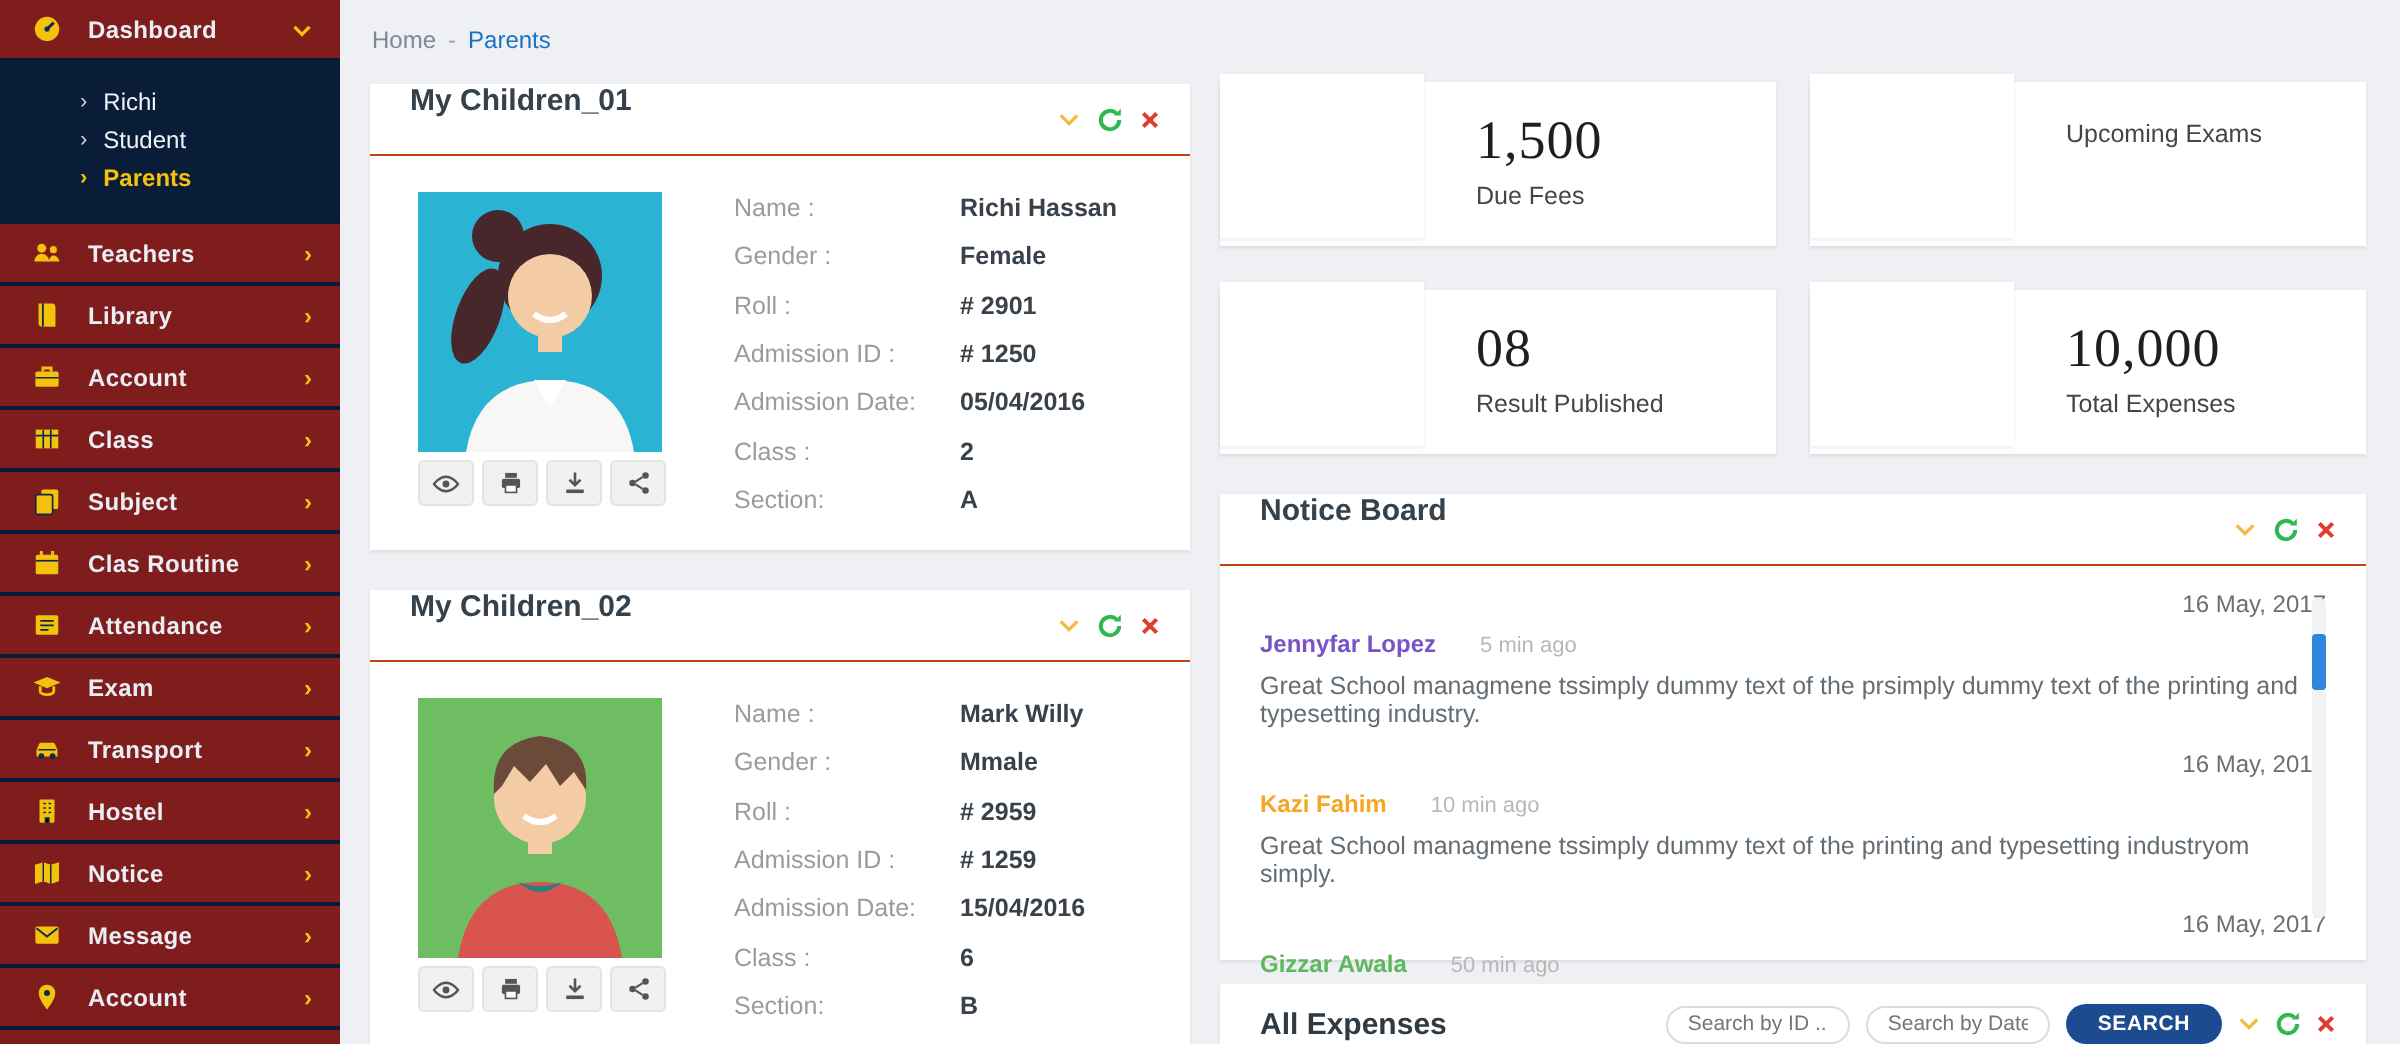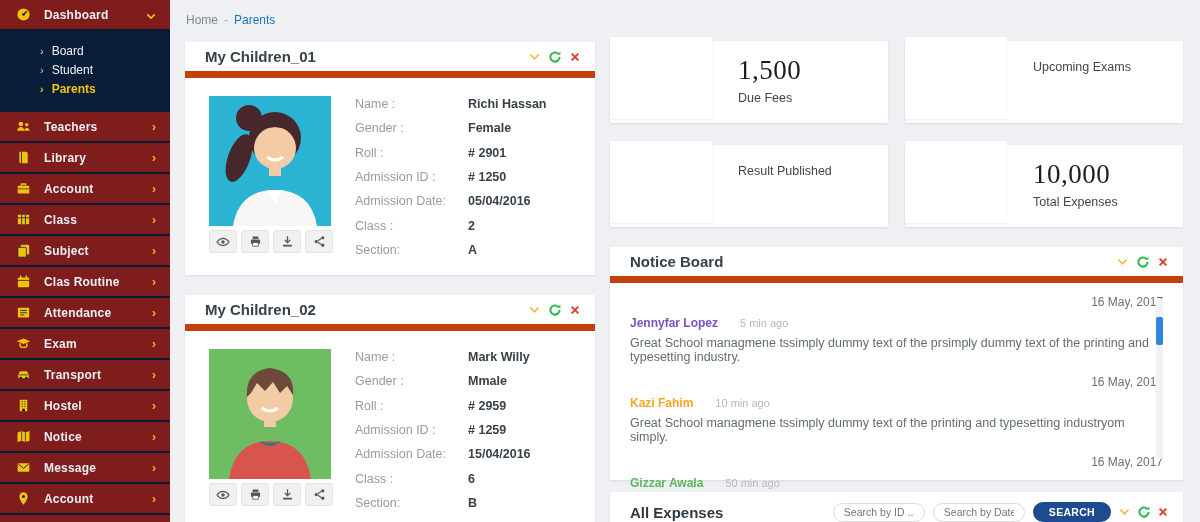--- a/index.html
+++ b/index.html
@@ -19,36 +19,36 @@
   .sb-subitem .schev { font-size:11px; margin-right:8px; color:#cfd8e3; }
   .sb-subitem.active, .sb-subitem.active .schev { color:#f4c20d; font-weight:700; }
 
   
   .main { position:absolute; left:170px; top:0; width:1030px; height:522px; }
   .breadcrumb { position:absolute; left:16px; top:13px; font-size:12px; color:#7b8a97; }
   .breadcrumb .sep { margin:0 6px; color:#9aa5ae; }
   .breadcrumb .cur { color:#1a73c1; cursor:pointer; }
 
   .card { position:absolute; background:#fff; box-shadow:0 1px 2px rgba(0,0,0,.09); }
-  .card-header { height:36px; display:flex; align-items:center; padding:0 15px 0 20px;
-                 border-bottom:7px solid #c2410c; }
+  .card-header { height:36px; display:flex; padding:0 15px 0 20px;
+                 border-bottom:1px solid #c2410c; }
   .card-title { font-size:15px; font-weight:600; color:#36424b; }
   .hdr-icons { margin-left:auto; display:flex; align-items:center; gap:9px; }
   .hdr-icons svg { display:block; cursor:pointer; }
 
   
   .child-card { left:15px; width:410px; }
   #child1 { top:42px; height:233px; }
   #child2 { top:295px; height:240px; }
   .avatar-box { position:absolute; left:24px; top:54px; width:122px; height:130px; }
   .avatar-box svg { display:block; }
   .action-row { position:absolute; left:24px; top:188px; display:flex; gap:4px; }
   .act-btn { width:28px; height:23px; background:#f1f1f1; border:1px solid #e3e3e3; border-radius:3px;
              display:flex; align-items:center; justify-content:center; cursor:pointer; }
-  .details { position:absolute; left:170px; top:50px; width:225px; }
+  .details { position:absolute; left:182px; top:50px; width:225px; }
   .d-row { display:flex; height:24.3px; align-items:center; }
   .d-label { width:113px; font-size:12.5px; color:#9b9b9b; }
   .d-value { font-size:12.5px; font-weight:600; color:#39424a; }
 
   
   .stat-card { width:278px; height:82px; }
   .stat-img { position:absolute; left:0; top:-4px; width:102px; height:82px; background:#fff;
               box-shadow:0 1px 2px rgba(0,0,0,.07); }
   .stat-text { position:absolute; left:128px; top:14px; }
   .stat-value { font-size:27px; font-weight:500; color:#1f1f1f; letter-spacing:.5px;font-family:Liberation Serif, serif; }
@@ -95,21 +95,21 @@
         </svg>
     </span>
     <span class="lbl">Dashboard</span>
     <span><svg width="10" height="7" viewBox="0 0 12 8">
           <path d="M1.5 1.5l4.5 4.5 4.5-4.5" stroke="#f4c20d" stroke-width="2" fill="none"></path>
         </svg></span>
   </div>
   <div class="sb-submenu">
     <div class="sb-subitem">
       <span class="schev">›</span>
-      <span>Board</span>
+      <span>Richi</span>
     </div>
     <div class="sb-subitem">
       <span class="schev">›</span>
       <span>Student</span>
     </div>
     <div class="sb-subitem active">
       <span class="schev">›</span>
       <span style="color: rgb(244, 194, 13);">Parents</span>
     </div>
   </div>
@@ -446,20 +446,21 @@
   </div>
   <div class="card stat-card" id="stat2">
     <div class="stat-img"></div>
     <div class="stat-text">
       <div class="stat-label">Upcoming Exams</div>
     </div>
   </div>
   <div class="card stat-card" id="stat3">
     <div class="stat-img"></div>
     <div class="stat-text">
+      <div class="stat-value">08</div>
       <div class="stat-label">Result Published</div>
     </div>
   </div>
   <div class="card stat-card" id="stat4">
     <div class="stat-img"></div>
     <div class="stat-text">
       <div class="stat-value">10,000</div>
       <div class="stat-label">Total Expenses</div>
     </div>
   </div>

